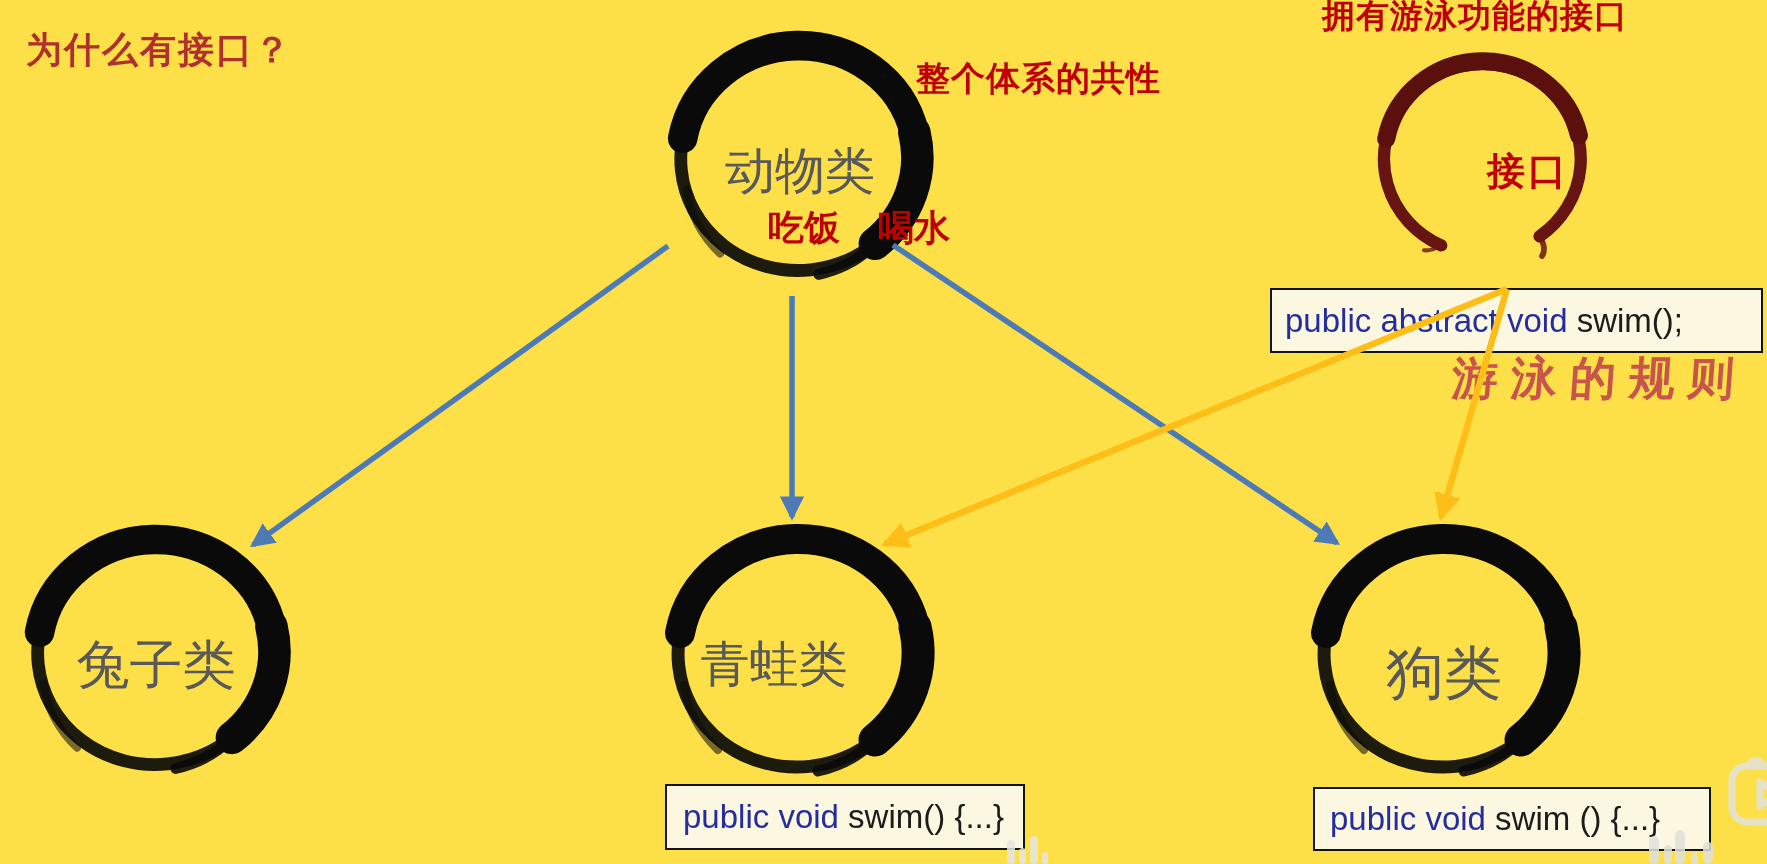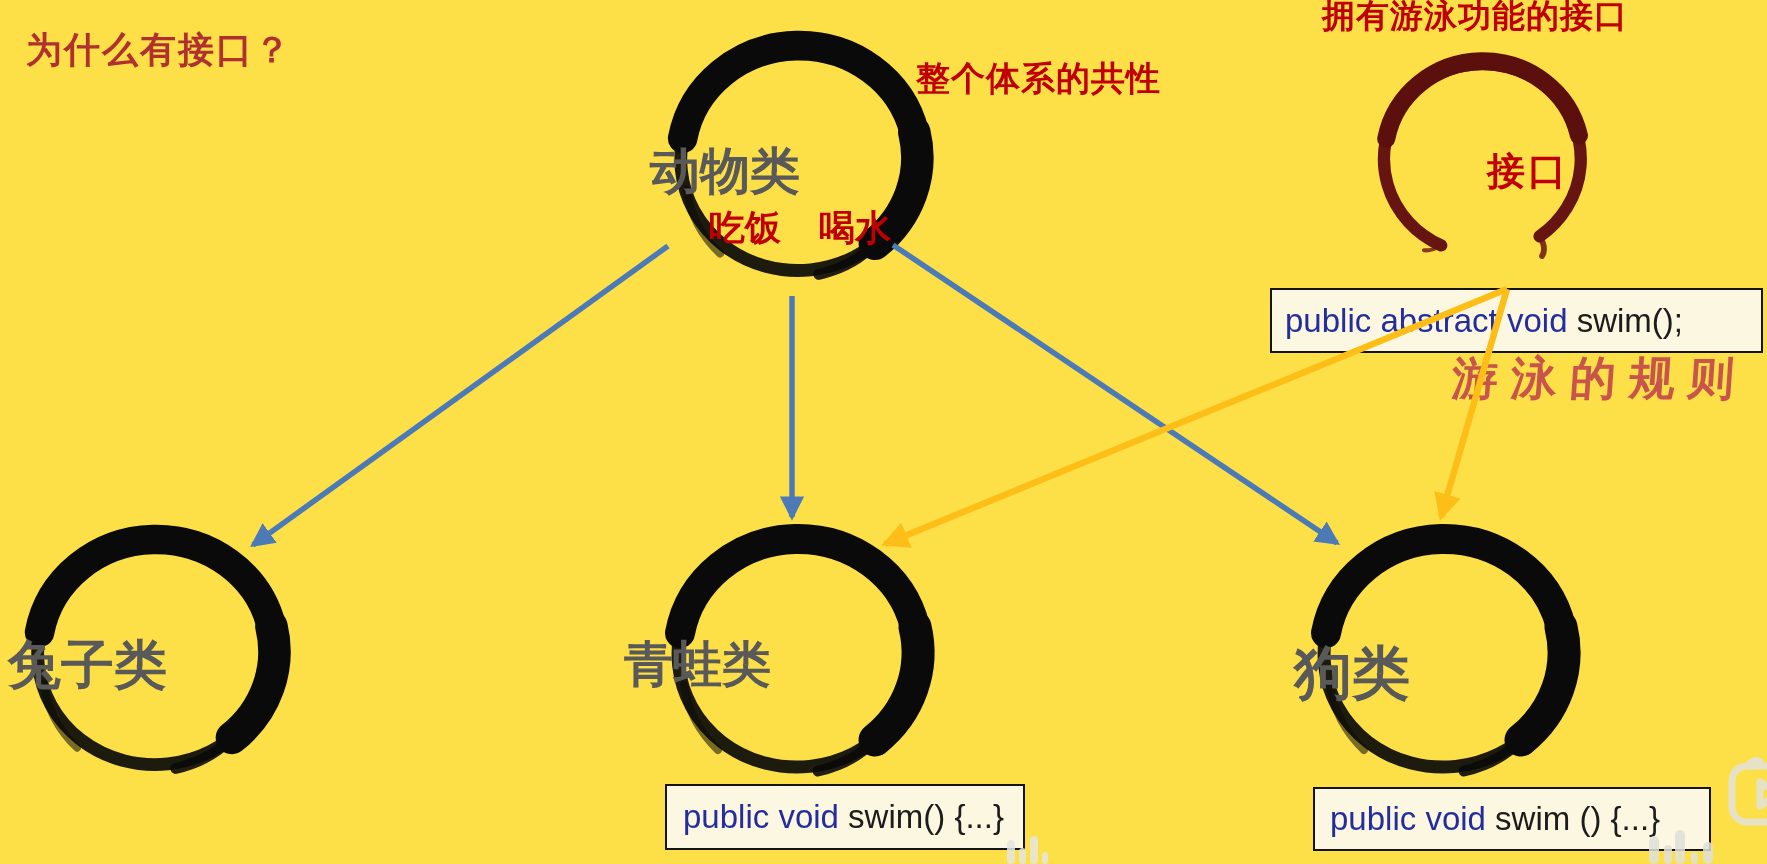--- a/index.html
+++ b/index.html
@@ -5,23 +5,23 @@
   html,body{margin:0;padding:0;background:#ffffff;}
   body{width:1767px;height:864px;overflow:hidden;font-family:"Liberation Sans","DejaVu Sans",sans-serif;}
   .stage{position:relative;width:1767px;height:864px;background:#fde047;}
   .abs{position:absolute;}
 
   .q-title{left:26px;top:26px;font-size:36px;font-weight:800;color:#B03030;letter-spacing:2px;}
   .note-common{left:916px;top:16px;font-size:34px;font-weight:800;color:#C00000;letter-spacing:1px;margin-top:40px;}
   .cap-interface{left:1322px;top:-6px;font-size:33px;font-weight:800;color:#C00000;letter-spacing:1px;}
 
   .enso{pointer-events:none;}
-  .circle-label{font-weight:700;color:#595959;text-align:left;}
+  .circle-label{font-weight:400;color:#595959;text-align:center;}
   .lbl-animal{left:650px;top:138px;width:300px;font-size:50px;}
-  .methods-row{left:650px;top:204px;width:300px;display:flex;justify-content:center;gap:38px;
+  .methods-row{left:650px;top:204px;width:300px;display:flex;justify-content:flex-end;gap:38px;
                font-size:36px;font-weight:800;color:#C00000;}
   .lbl-interface{left:1405px;top:146px;width:246px;font-size:38px;color:#C00000;font-weight:800;letter-spacing:3px;text-align:center;}
   .lbl-rabbit{left:8px;top:630px;width:296px;font-size:53px;}
   .lbl-frog{left:624px;top:632px;width:300px;font-size:49px;}
   .lbl-dog{left:1294px;top:635px;width:300px;font-size:58px;}
 
   .code-box{background:#FCF7E0;border:2.5px solid #141414;font-size:33px;display:flex;align-items:center;
             white-space:pre;box-sizing:border-box;}
   .code-box .kw{color:#232D9E;}
   .code-box .rest{color:#1C1C1C;}

